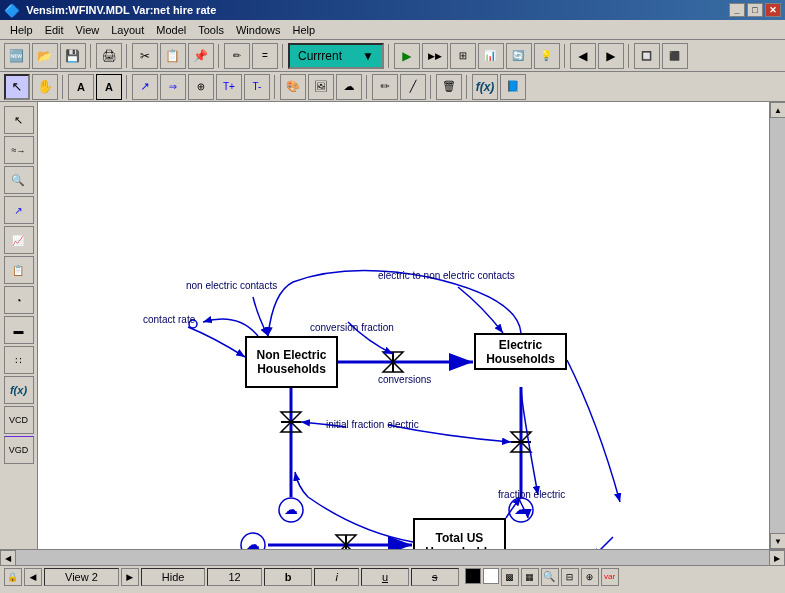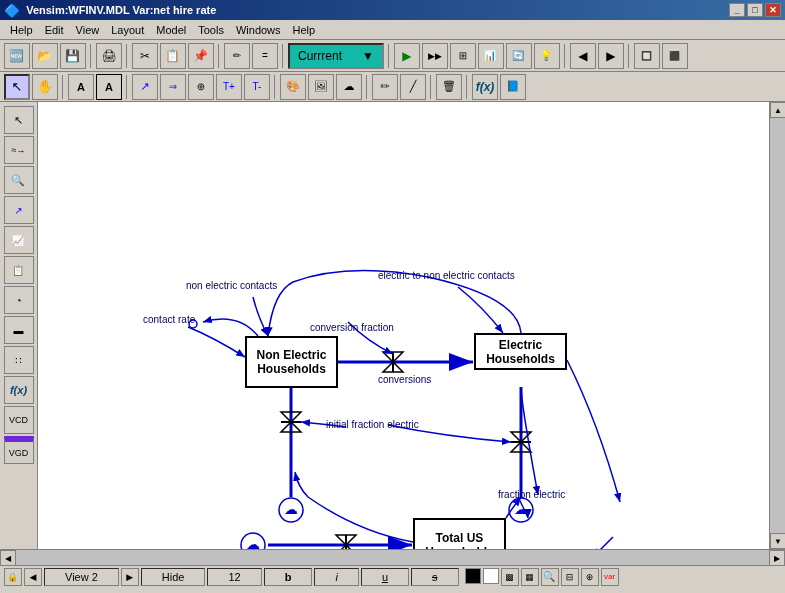--- a/index.html
+++ b/index.html
@@ -314,21 +314,21 @@
     <div class="lt-btn" style="font-size:9px;">≈→</div>
     <div class="lt-btn" style="font-size:11px;">🔍</div>
     <div class="lt-btn" style="font-size:10px; color:blue;">↗</div>
     <div class="lt-btn" style="font-size:10px;">📈</div>
     <div class="lt-btn" style="font-size:10px;">📋</div>
     <div class="lt-btn" style="font-size:10px;">◔</div>
     <div class="lt-btn" style="font-size:10px;">▬</div>
     <div class="lt-btn" style="font-size:10px;">∷</div>
     <div class="lt-btn fx-btn" style="font-size:11px;">f(x)</div>
     <div class="lt-btn" style="font-size:9px;">VCD</div>
-    <div class="lt-btn" style="font-size:9px; border-top:6px solid #6d28d9;">VGD</div>
+    <div class="lt-btn" style="font-size:9px; border-top:1px solid #6d28d9;">VGD</div>
   </div>
 
   <div class="canvas-area">
 
     <svg class="diagram-svg" xmlns="http://www.w3.org/2000/svg">
       <defs>
         <marker id="arrowhead" markerWidth="8" markerHeight="6" refX="8" refY="3" orient="auto">
           <polygon points="0 0, 8 3, 0 6" fill="#0000cc"></polygon>
         </marker>
         <marker id="arrowhead-small" markerWidth="6" markerHeight="5" refX="6" refY="2.5" orient="auto">

